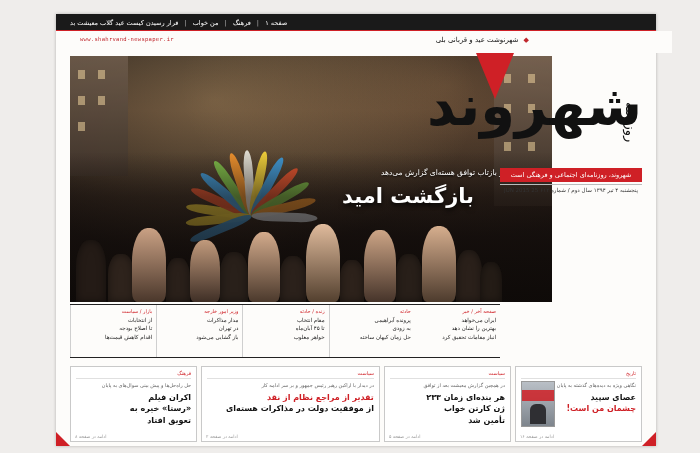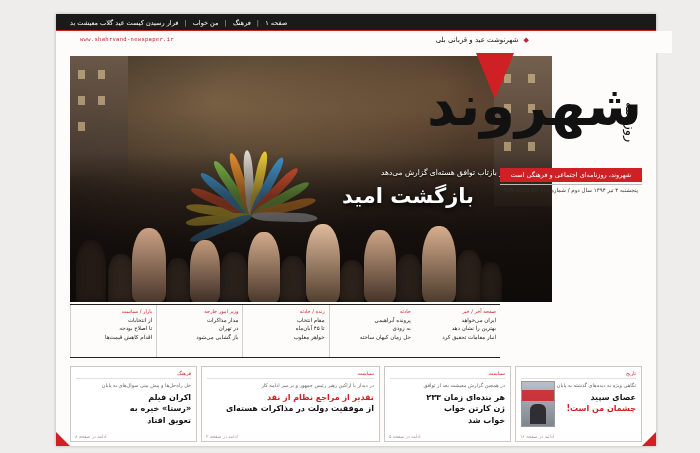--- a/index.html
+++ b/index.html
@@ -371,21 +371,21 @@
         </div>
         <div class="foot">ادامه در صفحه ۱۶</div>
       </div>
 
       <div class="bbox">
         <div class="tag">سیاست</div>
         <div class="dek">در همچین گزارش معیشت بعد از توافق</div>
         <div class="hdl">
           <span>هر بنده‌ای زمان ۲۳۳</span><br>
           <span>ژن کارتن خواب</span><br>
-          <span>خواب شد</span>
+          <span>تأمین شد</span>
         </div>
         <div class="foot">ادامه در صفحه ۵</div>
       </div>
 
       <div class="bbox" style="flex:1.45">
         <div class="tag">سیاست</div>
         <div class="dek">در دیدار با اراکین رهبر رئیس جمهور و بر سر ادامه کار</div>
         <div class="hdl">
           <span class="red">تقدیر از مراجع نظام از نقد</span><br>
           <span>از موفقیت دولت در مذاکرات هسته‌ای</span>

